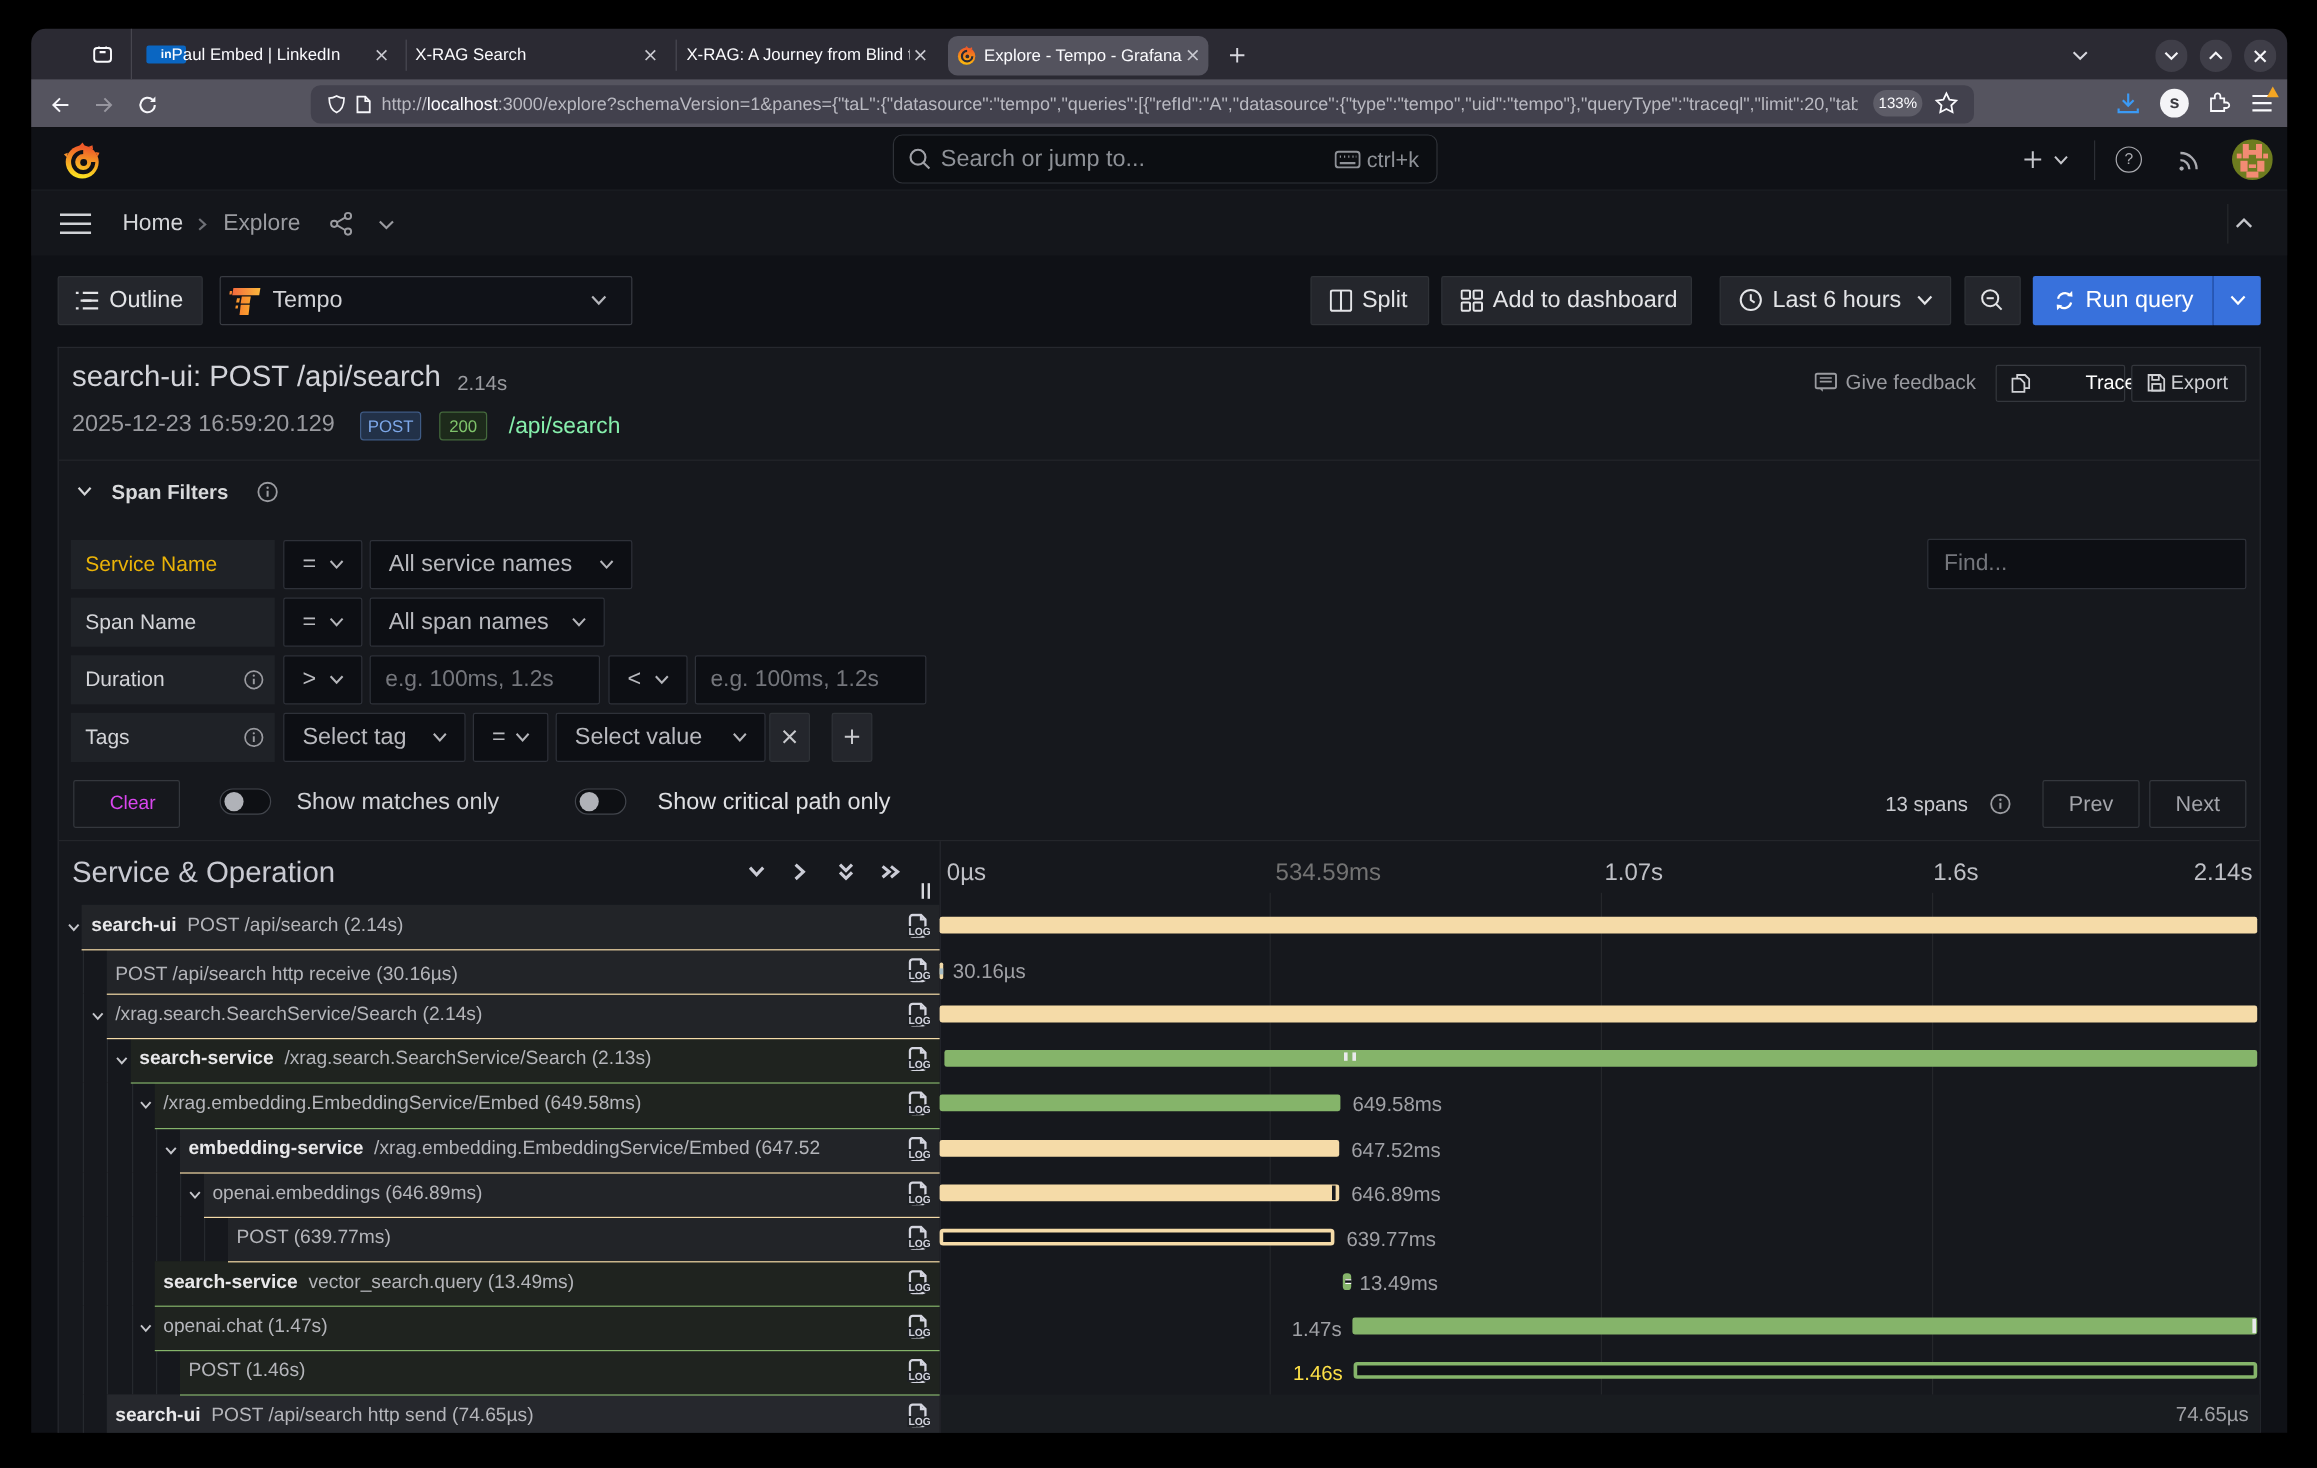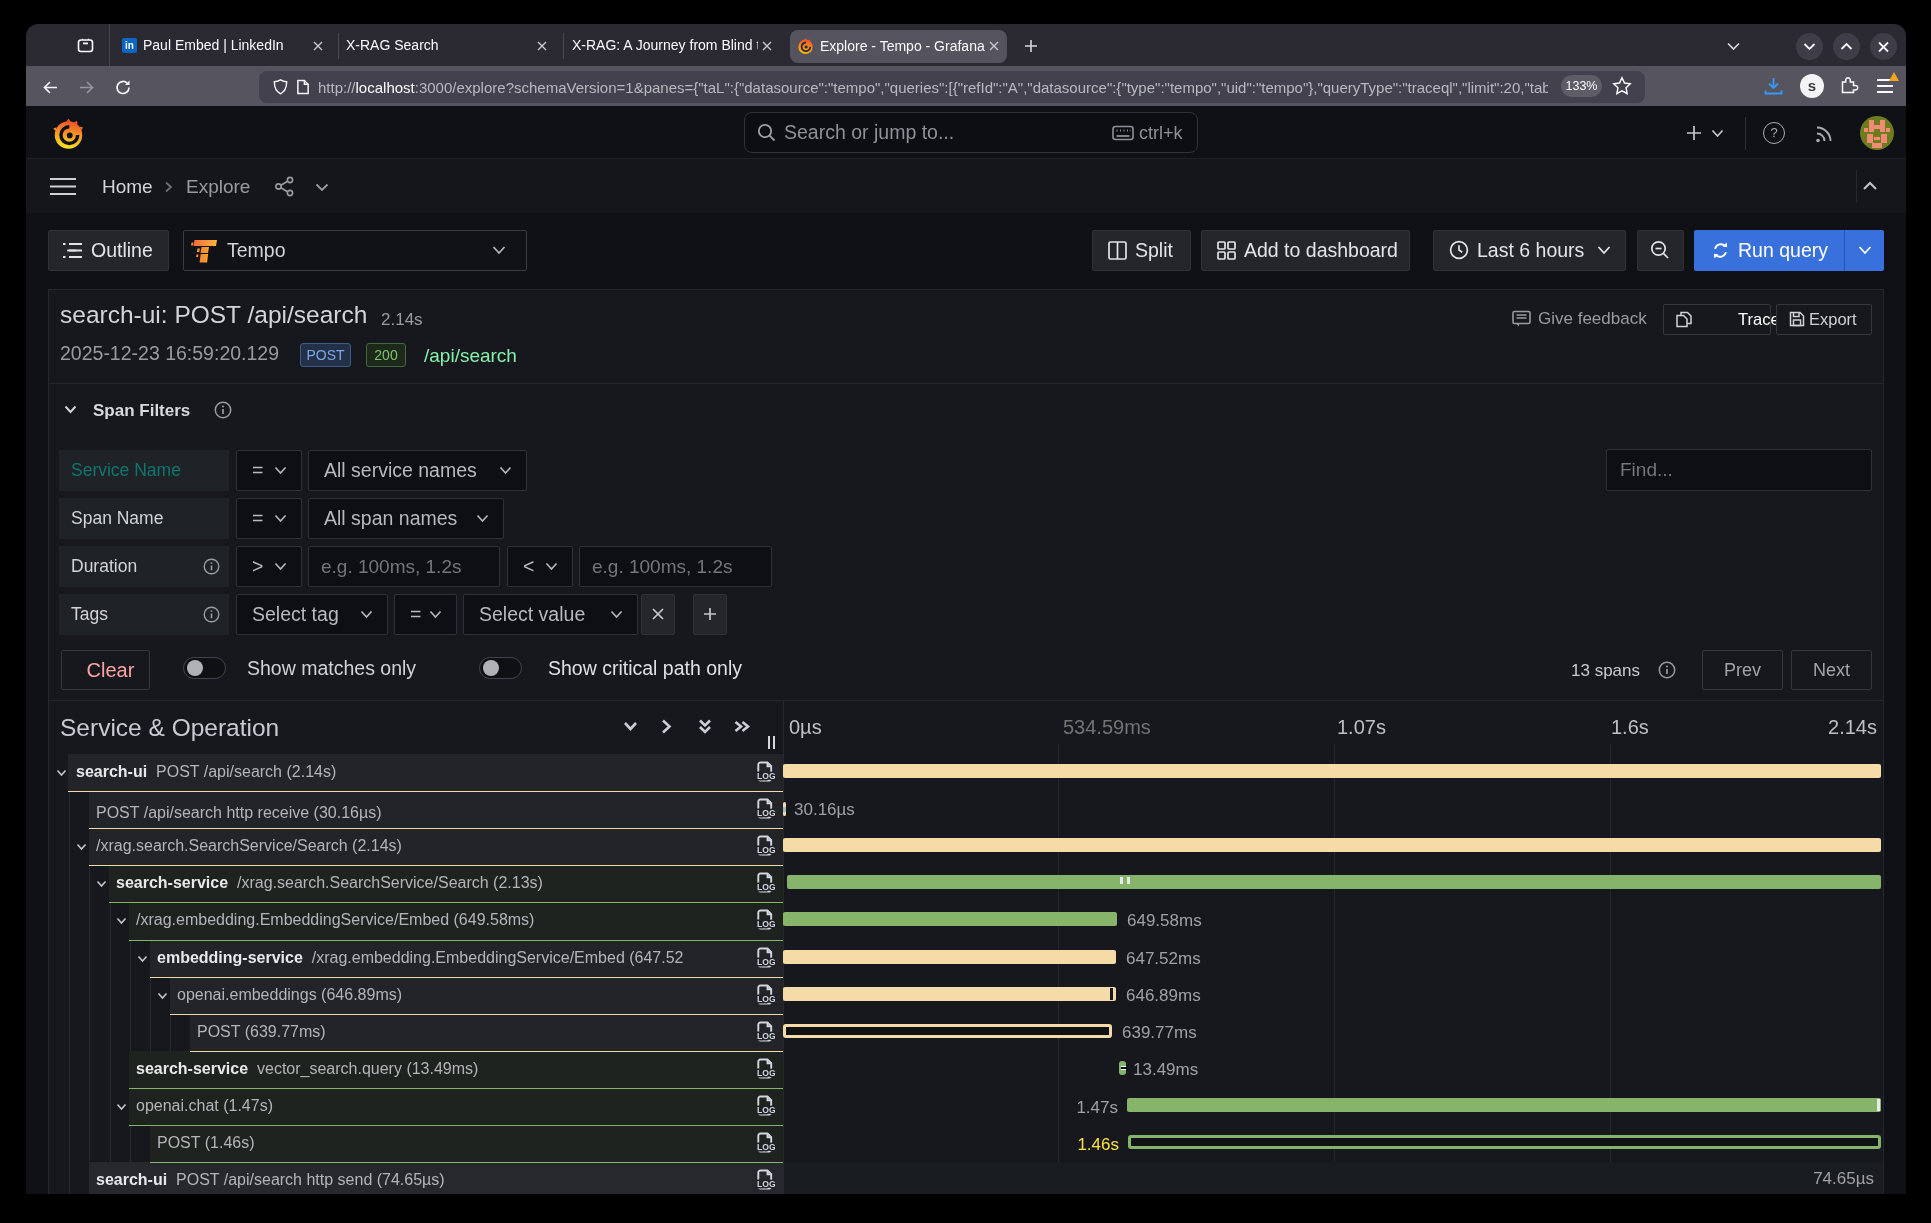--- a/index.html
+++ b/index.html
@@ -9,21 +9,21 @@
 <body>
 <div class="a" style="left:26px;top:24px;width:1880px;height:42px;background:#2b2a33;border-radius:12px 12px 0 0"></div>
 <div class="a" style="left:26px;top:66px;width:1880px;height:40px;background:#55545f"></div>
 <div class="a" style="left:26px;top:106px;width:1880px;height:1088px;background:#0f1116"></div>
 <svg class="a" style="left:77px;top:37px" width="17" height="17" viewBox="0 0 17 17" fill="none" stroke="#fbfbfe" stroke-width="1.6">
     <rect x="1.5" y="3" width="14" height="11.5" rx="2.5"></rect>
     <path d="M5.5 3 V1.8 M11.5 3 V1.8" stroke-width="1.4"></path>
     <path d="M6 6.4 h5" stroke-width="1.8"></path>
   </svg>
 <div class="a" style="left:109px;top:24px;width:1px;height:42px;background:#47464f"></div>
-<div class="a" style="left:122px;top:38px;width:15px;height:15px;background:#0a66c2;border-radius:2px;color:#fff;font-size:10px;font-weight:700;text-align:center;line-height:15px">in</div>
+<div class="a" style="left:122px;top:38px;width:33px;height:15px;background:#0a66c2;border-radius:2px;color:#fff;font-size:10px;font-weight:700;text-align:center;line-height:15px">in</div>
 <div class="a" style="left:143px;top:36px;font-size:14px;color:#fbfbfe;font-weight:400;white-space:nowrap;line-height:18px">Paul Embed | LinkedIn</div>
 <svg class="a" style="left:312px;top:40px" width="12" height="12" viewBox="0 0 12 12" stroke="#c8c8cf" stroke-width="1.4">
     <path d="M2 2 L10 10 M10 2 L2 10"></path>
   </svg>
 <div class="a" style="left:338px;top:33px;width:1px;height:26px;background:#4a4953"></div>
 <div class="a" style="left:346px;top:36px;font-size:14px;color:#fbfbfe;font-weight:400;white-space:nowrap;line-height:18px">X-RAG Search</div>
 <svg class="a" style="left:536px;top:40px" width="12" height="12" viewBox="0 0 12 12" stroke="#c8c8cf" stroke-width="1.4">
     <path d="M2 2 L10 10 M10 2 L2 10"></path>
   </svg>
 <div class="a" style="left:563px;top:33px;width:1px;height:26px;background:#4a4953"></div>
@@ -286,21 +286,21 @@
 <svg class="a" style="left:64px;top:405px" width="13" height="9" viewBox="0 0 13 9" fill="none" stroke="#d4d5d8" stroke-width="1.9">
     <path d="M1.5 1.5 L6.5 7 L11.5 1.5"></path>
   </svg>
 <div class="a" style="left:93px;top:399px;font-size:17px;color:#d8d9db;font-weight:600;white-space:nowrap;line-height:23px">Span Filters</div>
 <svg class="a" style="left:214px;top:401px" width="18" height="18" viewBox="0 0 18 18" fill="none">
     <circle cx="9" cy="9" r="7.7" stroke="#9a9ba0" stroke-width="1.5"></circle>
     <path d="M9 8 V13" stroke="#9a9ba0" stroke-width="1.7"></path>
     <circle cx="9" cy="5.4" r="1" fill="#9a9ba0"></circle>
   </svg>
 <div class="a" style="left:59px;top:450px;width:170px;height:41px;background:#1f2227"></div>
-<div class="a" style="left:71px;top:450px;font-size:17.5px;color:#0f766e;font-weight:500;white-space:nowrap;line-height:41px">Service Name</div>
+<div class="a" style="left:71px;top:450px;font-size:17.5px;color:#eab308;font-weight:500;white-space:nowrap;line-height:41px">Service Name</div>
 <div class="a" style="left:236px;top:450px;width:66px;height:41px;background:#0d0f14;border:1px solid #2e3139;border-radius:2px"></div>
 <div class="a" style="left:252px;top:450px;font-size:19.5px;color:#b8b9be;font-weight:400;white-space:nowrap;line-height:41px">=</div>
 <svg class="a" style="left:274px;top:466px" width="13" height="9" viewBox="0 0 13 9" fill="none" stroke="#b4b5ba" stroke-width="1.7">
     <path d="M1.5 1.5 L6.5 7 L11.5 1.5"></path>
   </svg>
 <div class="a" style="left:308px;top:450px;width:219px;height:41px;background:#0d0f14;border:1px solid #2e3139;border-radius:2px"></div>
 <div class="a" style="left:324px;top:450px;font-size:19.5px;color:#b8b9be;font-weight:400;white-space:nowrap;line-height:41px">All service names</div>
 <svg class="a" style="left:499px;top:466px" width="13" height="9" viewBox="0 0 13 9" fill="none" stroke="#b4b5ba" stroke-width="1.7">
     <path d="M1.5 1.5 L6.5 7 L11.5 1.5"></path>
   </svg>
@@ -363,21 +363,21 @@
 <svg class="a" style="left:651px;top:607px" width="14" height="14" viewBox="0 0 14 14" stroke="#c7c8cc" stroke-width="1.7">
     <path d="M2 2 L12 12 M12 2 L2 12"></path>
   </svg>
 <div class="a" style="left:693px;top:594px;width:34px;height:41px;background:#24262c;border:1px solid #2f3237;border-radius:2px"></div>
 <svg class="a" style="left:703px;top:607px" width="14" height="14" viewBox="0 0 14 14" stroke="#c7c8cc" stroke-width="1.7">
     <path d="M7 1 V13 M1 7 H13"></path>
   </svg>
 <div class="a" style="left:1606px;top:449px;width:266px;height:42px;background:#0d0f14;border:1px solid #2e3139;border-radius:2px"></div>
 <div class="a" style="left:1620px;top:449px;font-size:19px;color:#74767c;font-weight:400;white-space:nowrap;line-height:42px">Find...</div>
 <div class="a" style="left:61px;top:650px;width:89px;height:40px;background:transparent;border:1px solid #34373d;border-radius:2px"></div>
-<div class="a" style="left:61px;top:650px;font-size:20px;color:#fca5a5;font-weight:400;white-space:nowrap;line-height:40px;width:99px;text-align:center">Clear</div>
+<div class="a" style="left:61px;top:650px;font-size:16px;color:#d946ef;font-weight:400;white-space:nowrap;line-height:40px;width:99px;text-align:center">Clear</div>
 <div class="a" style="left:183px;top:657px;width:43px;height:22px;background:#0e1014;border:1px solid #42454c;border-radius:11px"></div>
 <div class="a" style="left:187px;top:660px;width:16px;height:16px;background:#b0b2b8;border-radius:50%"></div>
 <div class="a" style="left:247px;top:657px;font-size:19.5px;color:#d1d2d6;font-weight:400;white-space:nowrap;line-height:23px">Show matches only</div>
 <div class="a" style="left:479px;top:657px;width:43px;height:22px;background:#0e1014;border:1px solid #42454c;border-radius:11px"></div>
 <div class="a" style="left:483px;top:660px;width:16px;height:16px;background:#b0b2b8;border-radius:50%"></div>
 <div class="a" style="left:548px;top:657px;font-size:19.5px;color:#dfe0e3;font-weight:400;white-space:nowrap;line-height:23px">Show critical path only</div>
 <div class="a" style="left:1571px;top:659px;font-size:17px;color:#c9cacf;font-weight:400;white-space:nowrap;line-height:23px">13 spans</div>
 <svg class="a" style="left:1658px;top:661px" width="18" height="18" viewBox="0 0 18 18" fill="none">
     <circle cx="9" cy="9" r="7.7" stroke="#9a9ba0" stroke-width="1.5"></circle>
     <path d="M9 8 V13" stroke="#9a9ba0" stroke-width="1.7"></path>

